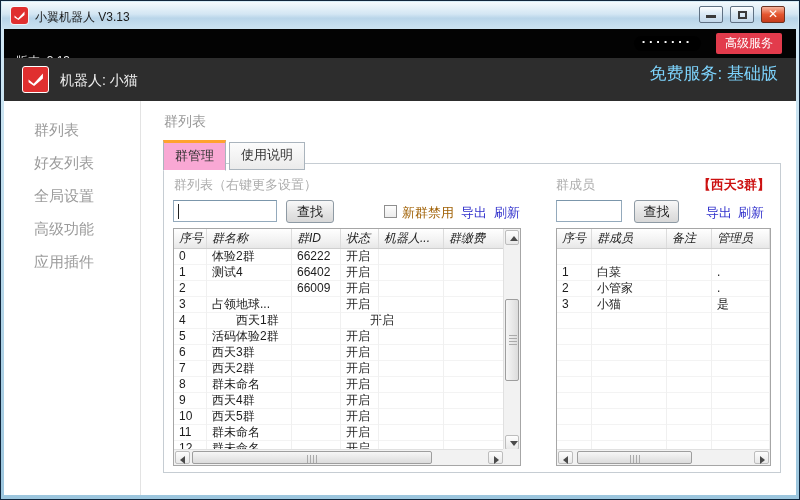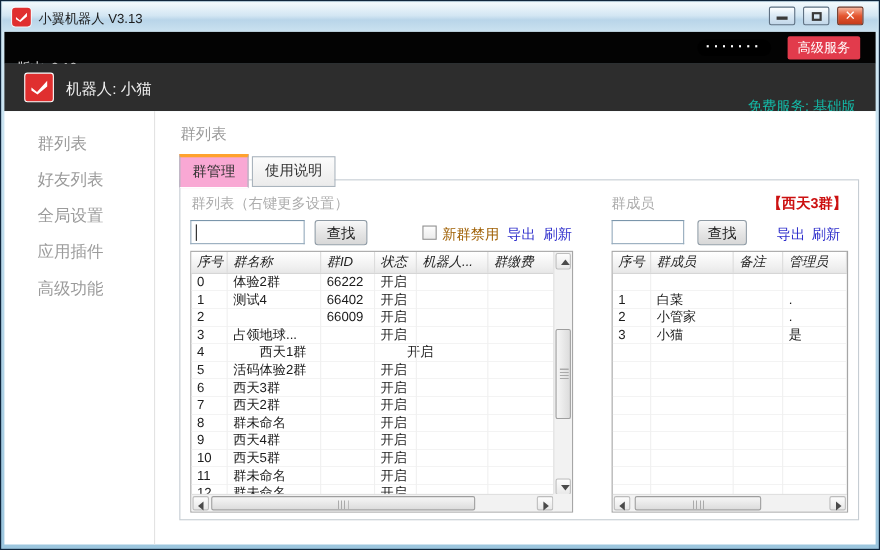--- a/index.html
+++ b/index.html
@@ -26,21 +26,21 @@
   .version-bar { position:absolute; top:28px; left:3px; right:3px; height:29px; background:#030303; color:#e9e9e9; }
   .version-label { position:absolute; left:12px; top:8px; font-size:12px;margin-top:16px; }
   .masked { position:absolute; right:95px; top:7px; background:#000; border-radius:8px; padding:0 8px; height:15px;
     color:#fff; font-size:13px; font-weight:bold; letter-spacing:3px; line-height:11px; }
   .premium-btn { position:absolute; right:14px; top:4px; height:21px; padding:0 9px; background:#e23b4c; color:#fff;
     font-size:12px; line-height:21px; border:none; border-radius:2px; cursor:pointer; }
   .robot-bar { position:absolute; top:57px; left:3px; right:3px; height:43px; background:#2d2d2d; color:#f0f0f0; }
   .robot-icon { position:absolute; left:18px; top:8px; width:27px; height:27px; background:#e02f2f; border:1px solid #fff; border-radius:3px; }
   .robot-icon svg { position:absolute; inset:0; }
   .robot-label { position:absolute; left:56px; top:14px; font-size:14px; }
-  .service-label { position:absolute; right:18px; top:30px; font-size:13px; color:#14b8a6; }
+  .service-label { position:absolute; right:18px; top:4px; font-size:17px; color:#7dd3fc; }
 
   
   .workspace { position:absolute; top:100px; left:3px; right:3px; bottom:4px; background:#fff; }
   .sidebar { position:absolute; left:0; top:0; bottom:0; width:137px; border-right:1px solid #e3e3e3; }
   .side-item { margin:14px 0 0 30px; font-size:15px; color:#9b9b9b; height:19px; cursor:pointer; }
   .side-item:first-child { margin-top:20px; }
 
   .content { position:absolute; left:138px; right:0; top:0; bottom:0; }
   .page-title { position:absolute; left:22px; top:12px; font-size:14px; color:#9a9a9a; }
 
@@ -134,22 +134,22 @@
     </div>
     <div class="robot-label">机器人: 小猫</div>
     <div class="service-label">免费服务: 基础版</div>
   </div>
 
   <div class="workspace">
     <div class="sidebar">
         <div class="side-item">群列表</div>
         <div class="side-item">好友列表</div>
         <div class="side-item">全局设置</div>
+        <div class="side-item">高级功能</div>
         <div class="side-item">应用插件</div>
-        <div class="side-item">高级功能</div>
       </div>
 
     <div class="content">
       <div class="page-title">群列表</div>
       <div class="tabs">
           <div class="tab active">群管理</div>
           <div class="tab">使用说明</div>
         </div>
 
       <div class="tab-panel">

